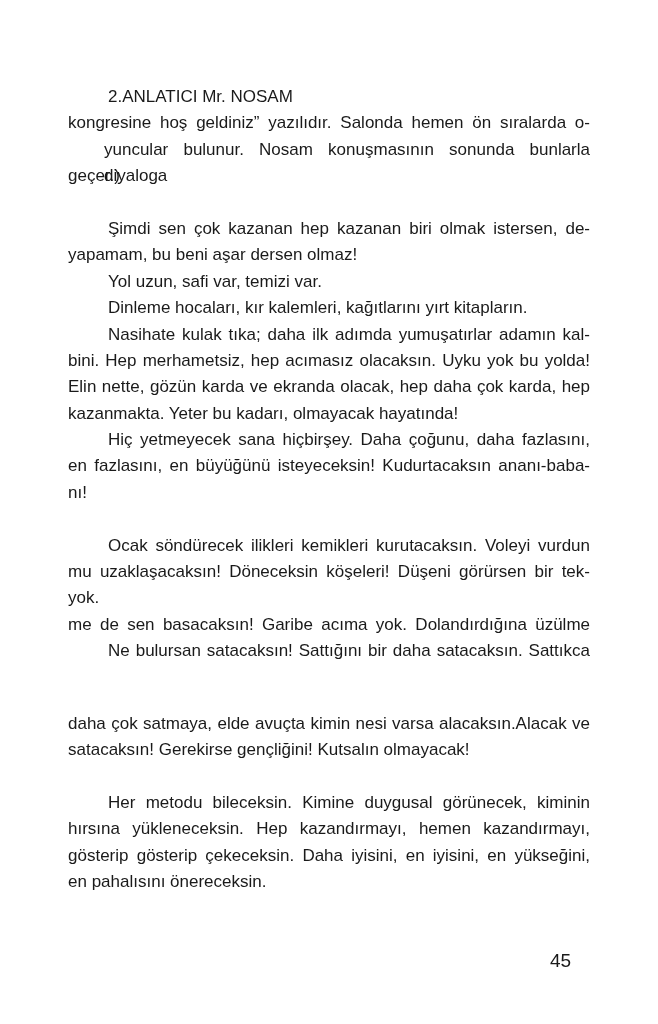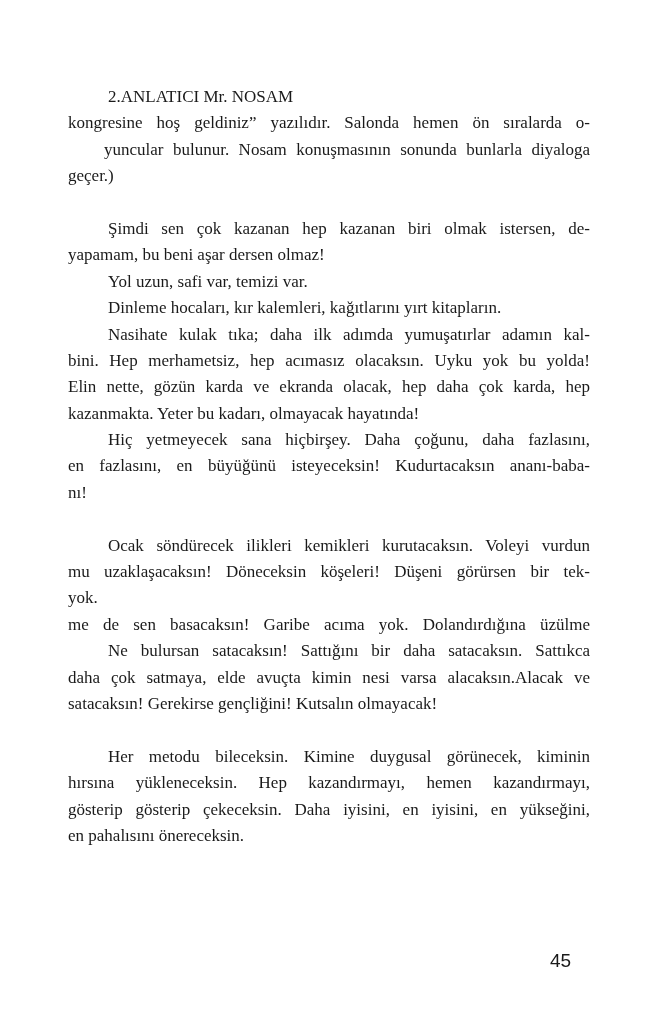--- a/index.html
+++ b/index.html
@@ -2,21 +2,21 @@
 <html><head>
 <meta charset="utf-8">
 <style>
   html, body { margin: 0; padding: 0; background: #ffffff; }
   body { width: 658px; height: 1024px; position: relative; overflow: hidden; }
   .page {
     position: absolute;
     left: 68px;
     top: 84px;
     width: 522px;
-    font-family: Liberation Serif, serif;
+    font-family: Liberation Sans, sans-serif;
     font-size: 17px;
     line-height: 26.4px;
     color: #1a1a1a;
   }
   .line { display: block; height: 26.4px; white-space: nowrap; text-align-last: justify; text-align: justify; }
   .line.last { text-align-last: left; }
   .line.indent { padding-left: 40px; }
   .blank { display: block; height: 26.4px; }
   .page-number {
     position: absolute;
@@ -56,21 +56,21 @@
   <span class="line last">nı!</span>
 
   <span class="blank"></span>
 
   <span class="line indent" style="white-space: normal;">Ocak söndürecek ilikleri kemikleri kurutacaksın. Voleyi vurdun</span>
   <span class="line" style="white-space: normal;">mu uzaklaşacaksın! Döneceksin köşeleri! Düşeni görürsen bir tek-</span>
   <span class="line last">yok.</span>
   <span class="line" style="white-space: normal;">me de sen basacaksın! Garibe acıma yok. Dolandırdığına üzülme</span>
 
   <span class="line indent" style="white-space: normal;">Ne bulursan satacaksın! Sattığını bir daha satacaksın. Sattıkca</span>
-  <span class="line" style="white-space: normal;">daha çok satmaya, elde avuçta kimin nesi varsa alacaksın.Alacak ve</span>
+  <span class="line" style="white-space: normal; margin-top: 46px;">daha çok satmaya, elde avuçta kimin nesi varsa alacaksın.Alacak ve</span>
   <span class="line last">satacaksın! Gerekirse gençliğini! Kutsalın olmayacak!</span>
 
   <span class="blank"></span>
 
   <span class="line indent" style="white-space: normal;">Her metodu bileceksin. Kimine duygusal görünecek, kiminin</span>
   <span class="line" style="white-space: normal;">hırsına yükleneceksin. Hep kazandırmayı, hemen kazandırmayı,</span>
   <span class="line" style="white-space: normal;">gösterip gösterip çekeceksin. Daha iyisini, en iyisini, en yükseğini,</span>
   <span class="line last">en pahalısını önereceksin.</span>
 </div>
 

